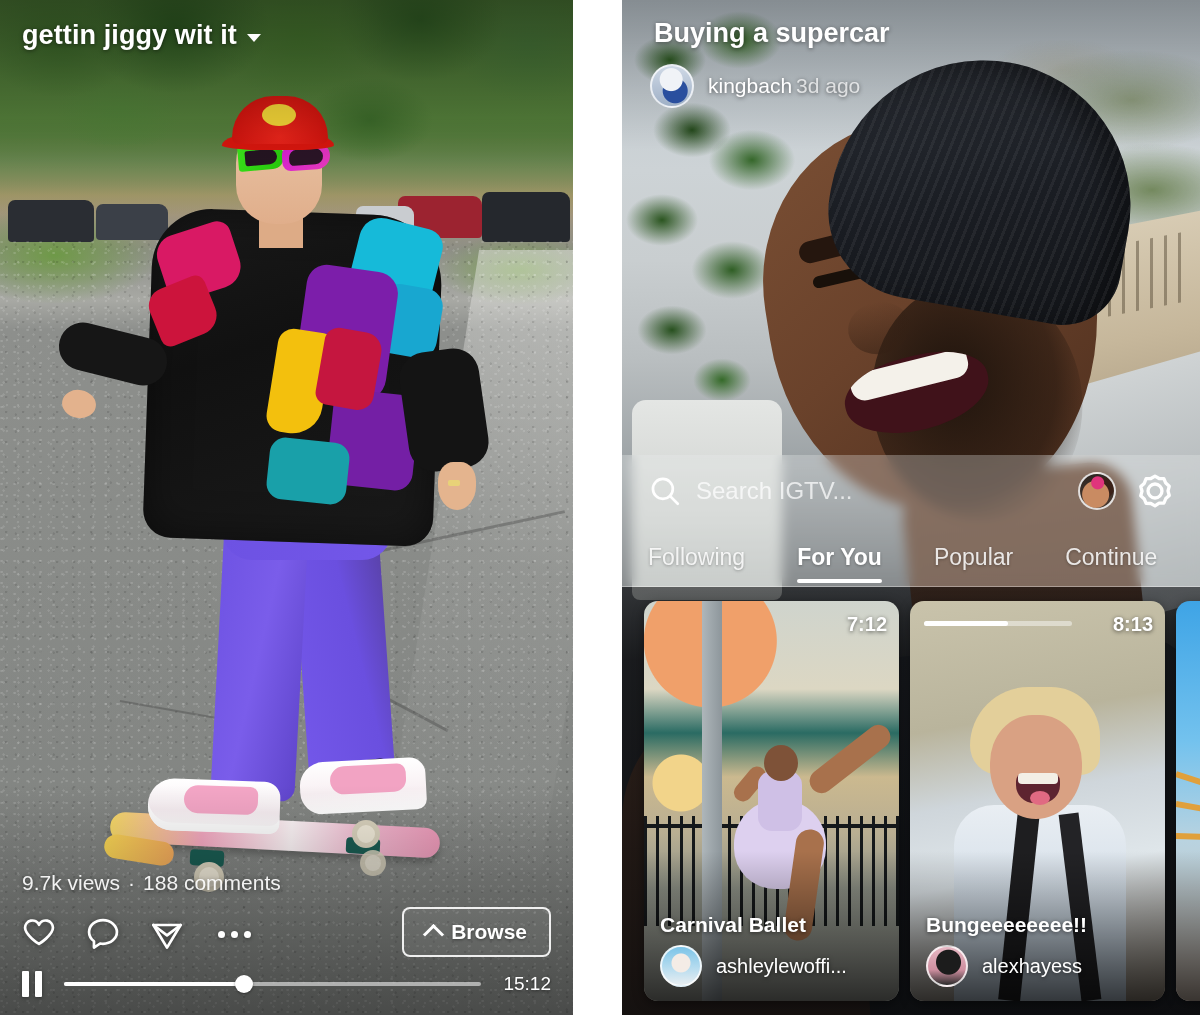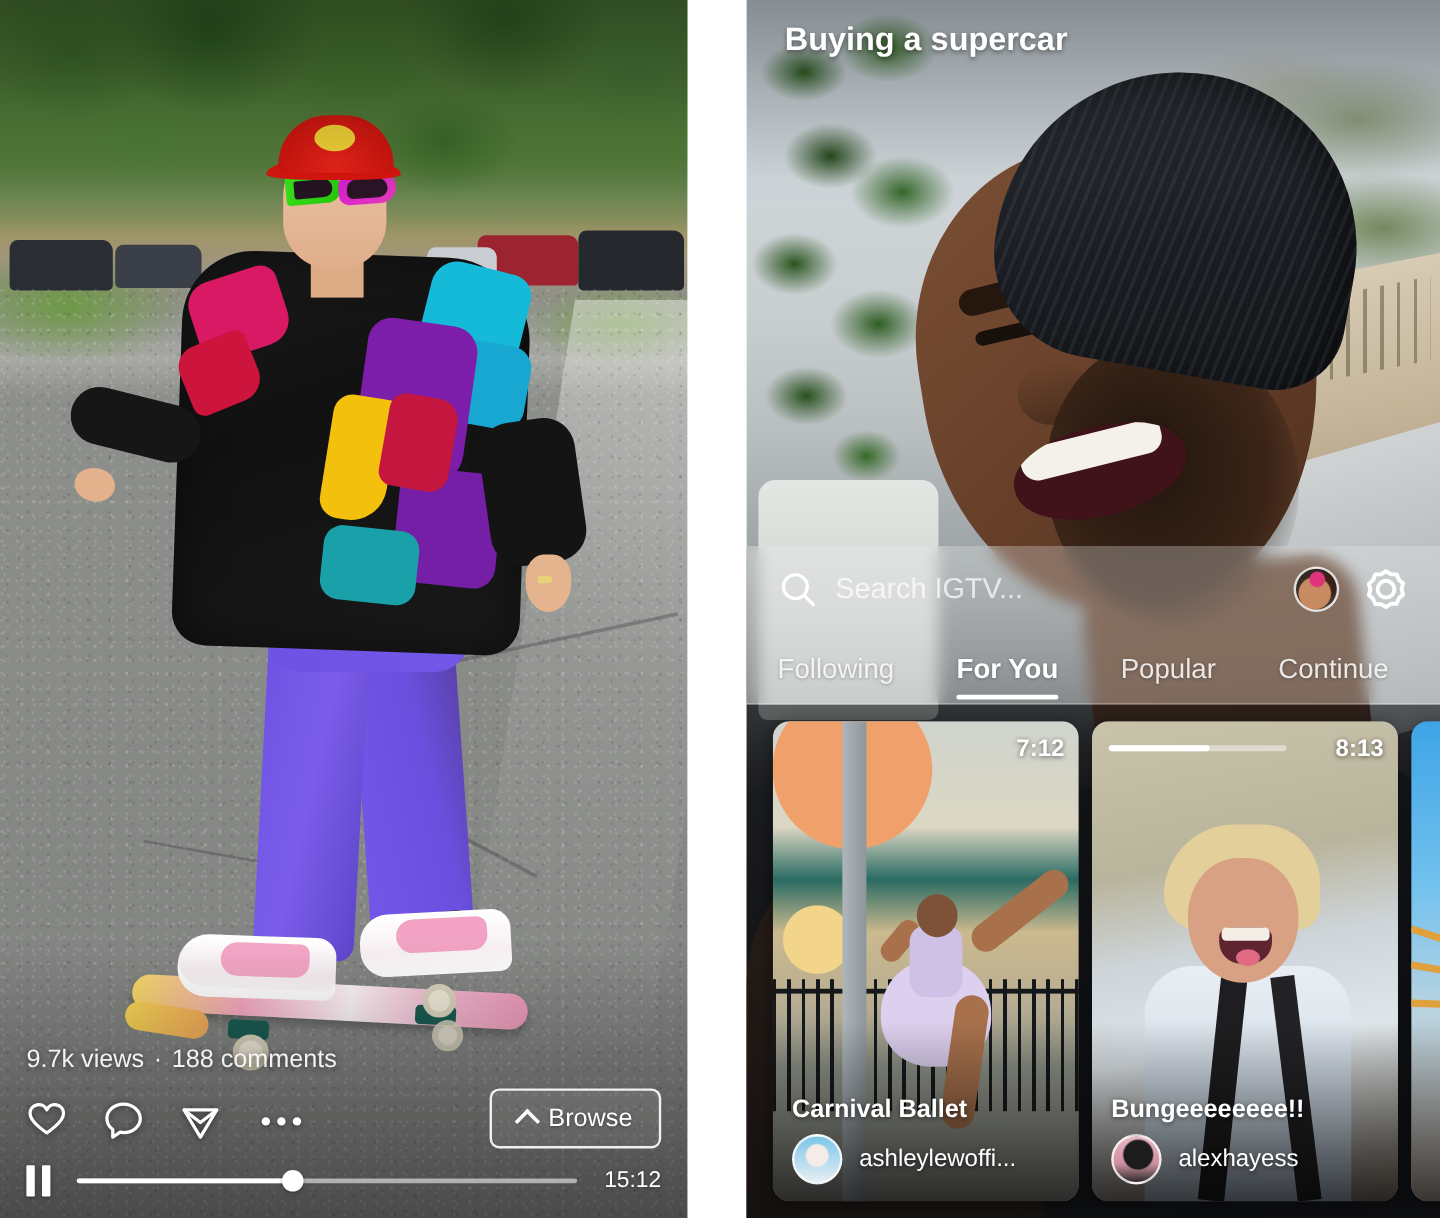--- a/index.html
+++ b/index.html
@@ -294,21 +294,21 @@
   }
   .act-icon { width: 38px; height: 38px; display:block; filter: drop-shadow(0 1px 3px rgba(0,0,0,.5)); cursor: pointer; }
   .dots { display: flex; gap: 6px; align-items: center; margin-left: 6px; cursor: pointer; }
   .dots i { width: 7px; height: 7px; border-radius: 50%; background: #fff; display:block; filter: drop-shadow(0 1px 2px rgba(0,0,0,.45)); }
 
   .browse-btn {
     position: absolute; right: 22px; bottom: 58px;
     display: flex; align-items: center; gap: 10px;
     padding: 11px 22px;
     border: 2px solid rgba(255,255,255,.9); border-radius: 8px;
-    color: #fff; font-size: 21px; font-weight: normal;
+    color: #fff; font-size: 21px; font-weight: bold;
     background: rgba(255,255,255,.06);
     cursor: pointer; text-shadow: 0 1px 3px rgba(0,0,0,.4);
   }
   .chev-up {
     width: 15px; height: 15px;
     border-left: 3px solid #fff; border-top: 3px solid #fff;
     transform: rotate(45deg); margin-top: 5px;
   }
 
   .lp-player {
@@ -645,20 +645,24 @@
         <div class="sk sk-glass-lens-r"></div>
         <div class="sk sk-cap-brim"></div>
         <div class="sk sk-cap"></div>
         <div class="sk sk-cap-logo"></div>
       </div>
     </div>
 
     <div class="lp-topgrad"></div>
     <div class="lp-botgrad"></div>
 
+    <div class="lp-title">
+      <span>gettin jiggy wit it</span>
+      <span class="caret-down"></span>
+    </div>
 
 
     <div class="lp-stats">
       <span>9.7k views</span><span class="sep">·</span><span>188 comments</span>
     </div>
 
     <div class="lp-actions">
       <svg class="act-icon" viewBox="0 0 24 24" fill="none" stroke="#fff" stroke-width="1.7" stroke-linecap="round" stroke-linejoin="round">
         <path d="M20.8 8.1c0 4.6-8.8 10.2-8.8 10.2S3.2 12.7 3.2 8.1A4.6 4.6 0 0 1 12 6.2a4.6 4.6 0 0 1 8.8 1.9z"></path>
       </svg>
@@ -718,20 +722,26 @@
       <div class="kb kb-mouth">
           <div class="kb-teeth"></div>
         </div>
       <div class="kb kb-beanie"></div>
     </div>
 
     <div class="rp-topgrad"></div>
 
     <div class="rp-title">Buying a supercar</div>
 
+    <div class="rp-byline">
+      <div class="avatar av-kb"></div>
+      <div class="byline-text">
+        <span class="user">kingbach</span><span class="ago">3d ago</span>
+      </div>
+    </div>
 
     <div class="rp-sheet">
       <div class="search-row">
         <svg class="search-ico" viewBox="0 0 24 24" fill="none" stroke="#fff" stroke-width="1.9" stroke-linecap="round">
           <circle cx="10.5" cy="10.5" r="7"></circle>
           <path d="M15.8 15.8L21 21"></path>
         </svg>
         <input class="search-input" type="text" placeholder="Search IGTV..." style="">
         <div class="sheet-right">
           <div class="av-small av-girl"></div>

